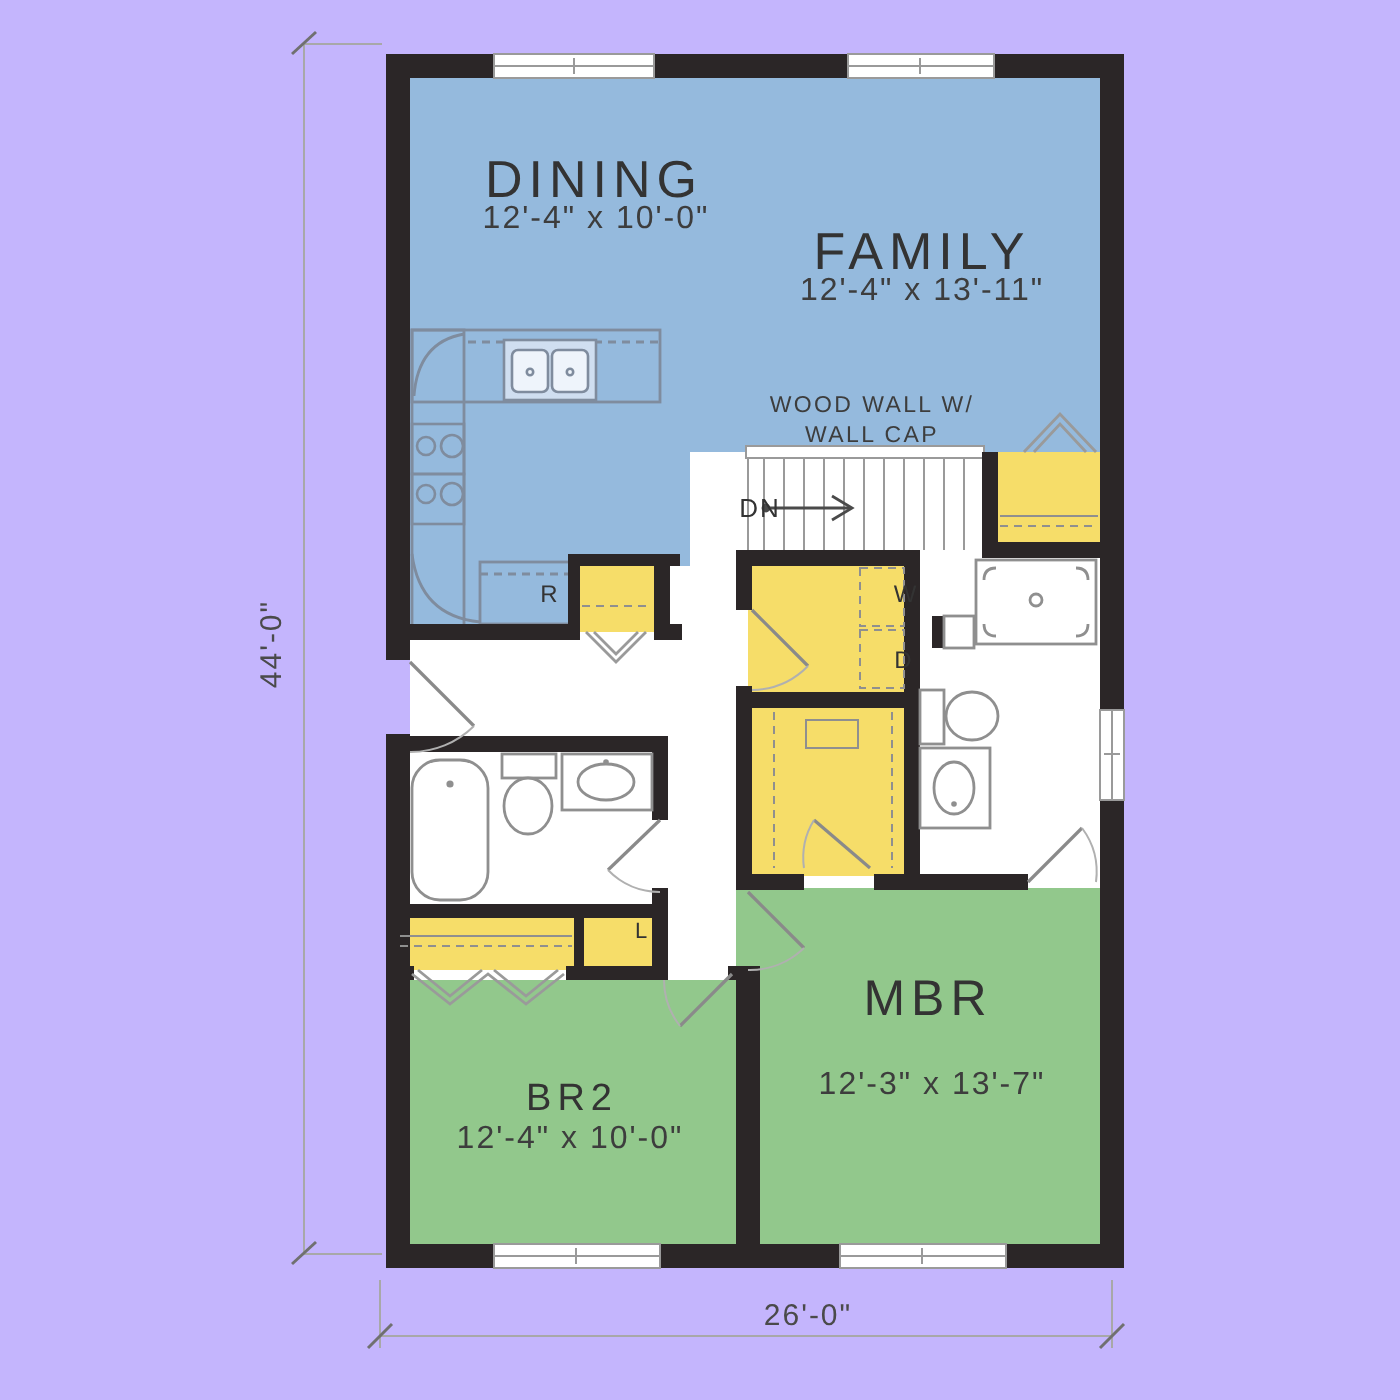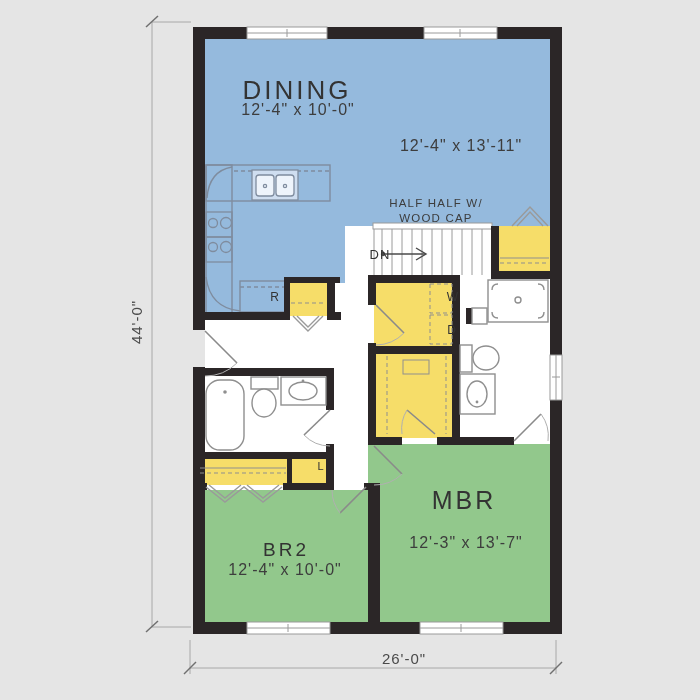--- a/index.html
+++ b/index.html
@@ -1,16 +1,16 @@
 <!DOCTYPE html>
 <html><head>
 <meta charset="utf-8">
 <style>
   html,body{margin:0;padding:0;background:#ffffff;}
-  #stage{position:relative;width:700px;height:700px;background:#e5e5e5;overflow:hidden;
+  #stage{position:relative;width:700px;height:700px;background:#c4b5fd;overflow:hidden;
          font-family:"Liberation Sans",sans-serif;}
   #plan-svg{position:absolute;left:0;top:0;}
   .lbl{position:absolute;transform:translate(-50%,-50%);color:#3a3a3a;white-space:nowrap;
        font-family:"Liberation Sans",sans-serif;}
   .room-name{font-size:26px;letter-spacing:3px;color:#333333;}
   .room-dims{font-size:16px;letter-spacing:1px;color:#3d3d3d;}
   .small-lbl{font-size:12px;color:#333333;letter-spacing:1px;margin-left:12px;}
   .note-lbl{font-size:11.5px;letter-spacing:1.2px;color:#3d3d3d;}
   .dim-lbl{font-size:15px;color:#4a4a4a;letter-spacing:1px;}
   .rot{transform:translate(-50%,-50%) rotate(-90deg);}
@@ -242,24 +242,25 @@
     <line x1="190" y1="640" x2="190" y2="674"></line>
     <line x1="556" y1="640" x2="556" y2="674"></line>
     <line x1="184" y1="674" x2="196" y2="662" stroke="#707070" stroke-width="1.5"></line>
     <line x1="550" y1="674" x2="562" y2="662" stroke="#707070" stroke-width="1.5"></line>
   </g>
 </svg>
 
 <div class="lbl room-name" style="left:297px;top:90px;">DINING</div>
 <div class="lbl room-dims" style="left:298px;top:110px;">12'-4" x 10'-0"</div>
 
+<div class="lbl room-name" style="left:461px;top:126px;">FAMILY</div>
 <div class="lbl room-dims" style="left:461px;top:146px;">12'-4" x 13'-11"</div>
 
-<div class="lbl note-lbl" style="left:436px;top:203px;">HALF HALF W/</div>
-<div class="lbl note-lbl" style="left:436px;top:218px;">WOOD CAP</div>
+<div class="lbl note-lbl" style="left:436px;top:203px;">WOOD WALL W/</div>
+<div class="lbl note-lbl" style="left:436px;top:218px;">WALL CAP</div>
 
 <div class="lbl small-lbl" style="left:368px;top:254px;font-size:13px;">DN</div>
 <div class="lbl small-lbl" style="left:263px;top:297px;">R</div>
 <div class="lbl small-lbl" style="left:441px;top:297px;">W</div>
 <div class="lbl small-lbl" style="left:440px;top:330px;">D</div>
 <div class="lbl small-lbl" style="left:309px;top:466px;font-size:11px;">L</div>
 
 <div class="lbl room-name" style="left:286px;top:550px;font-size:19px;">BR2</div>
 <div class="lbl room-dims" style="left:285px;top:570px;">12'-4" x 10'-0"</div>
 

